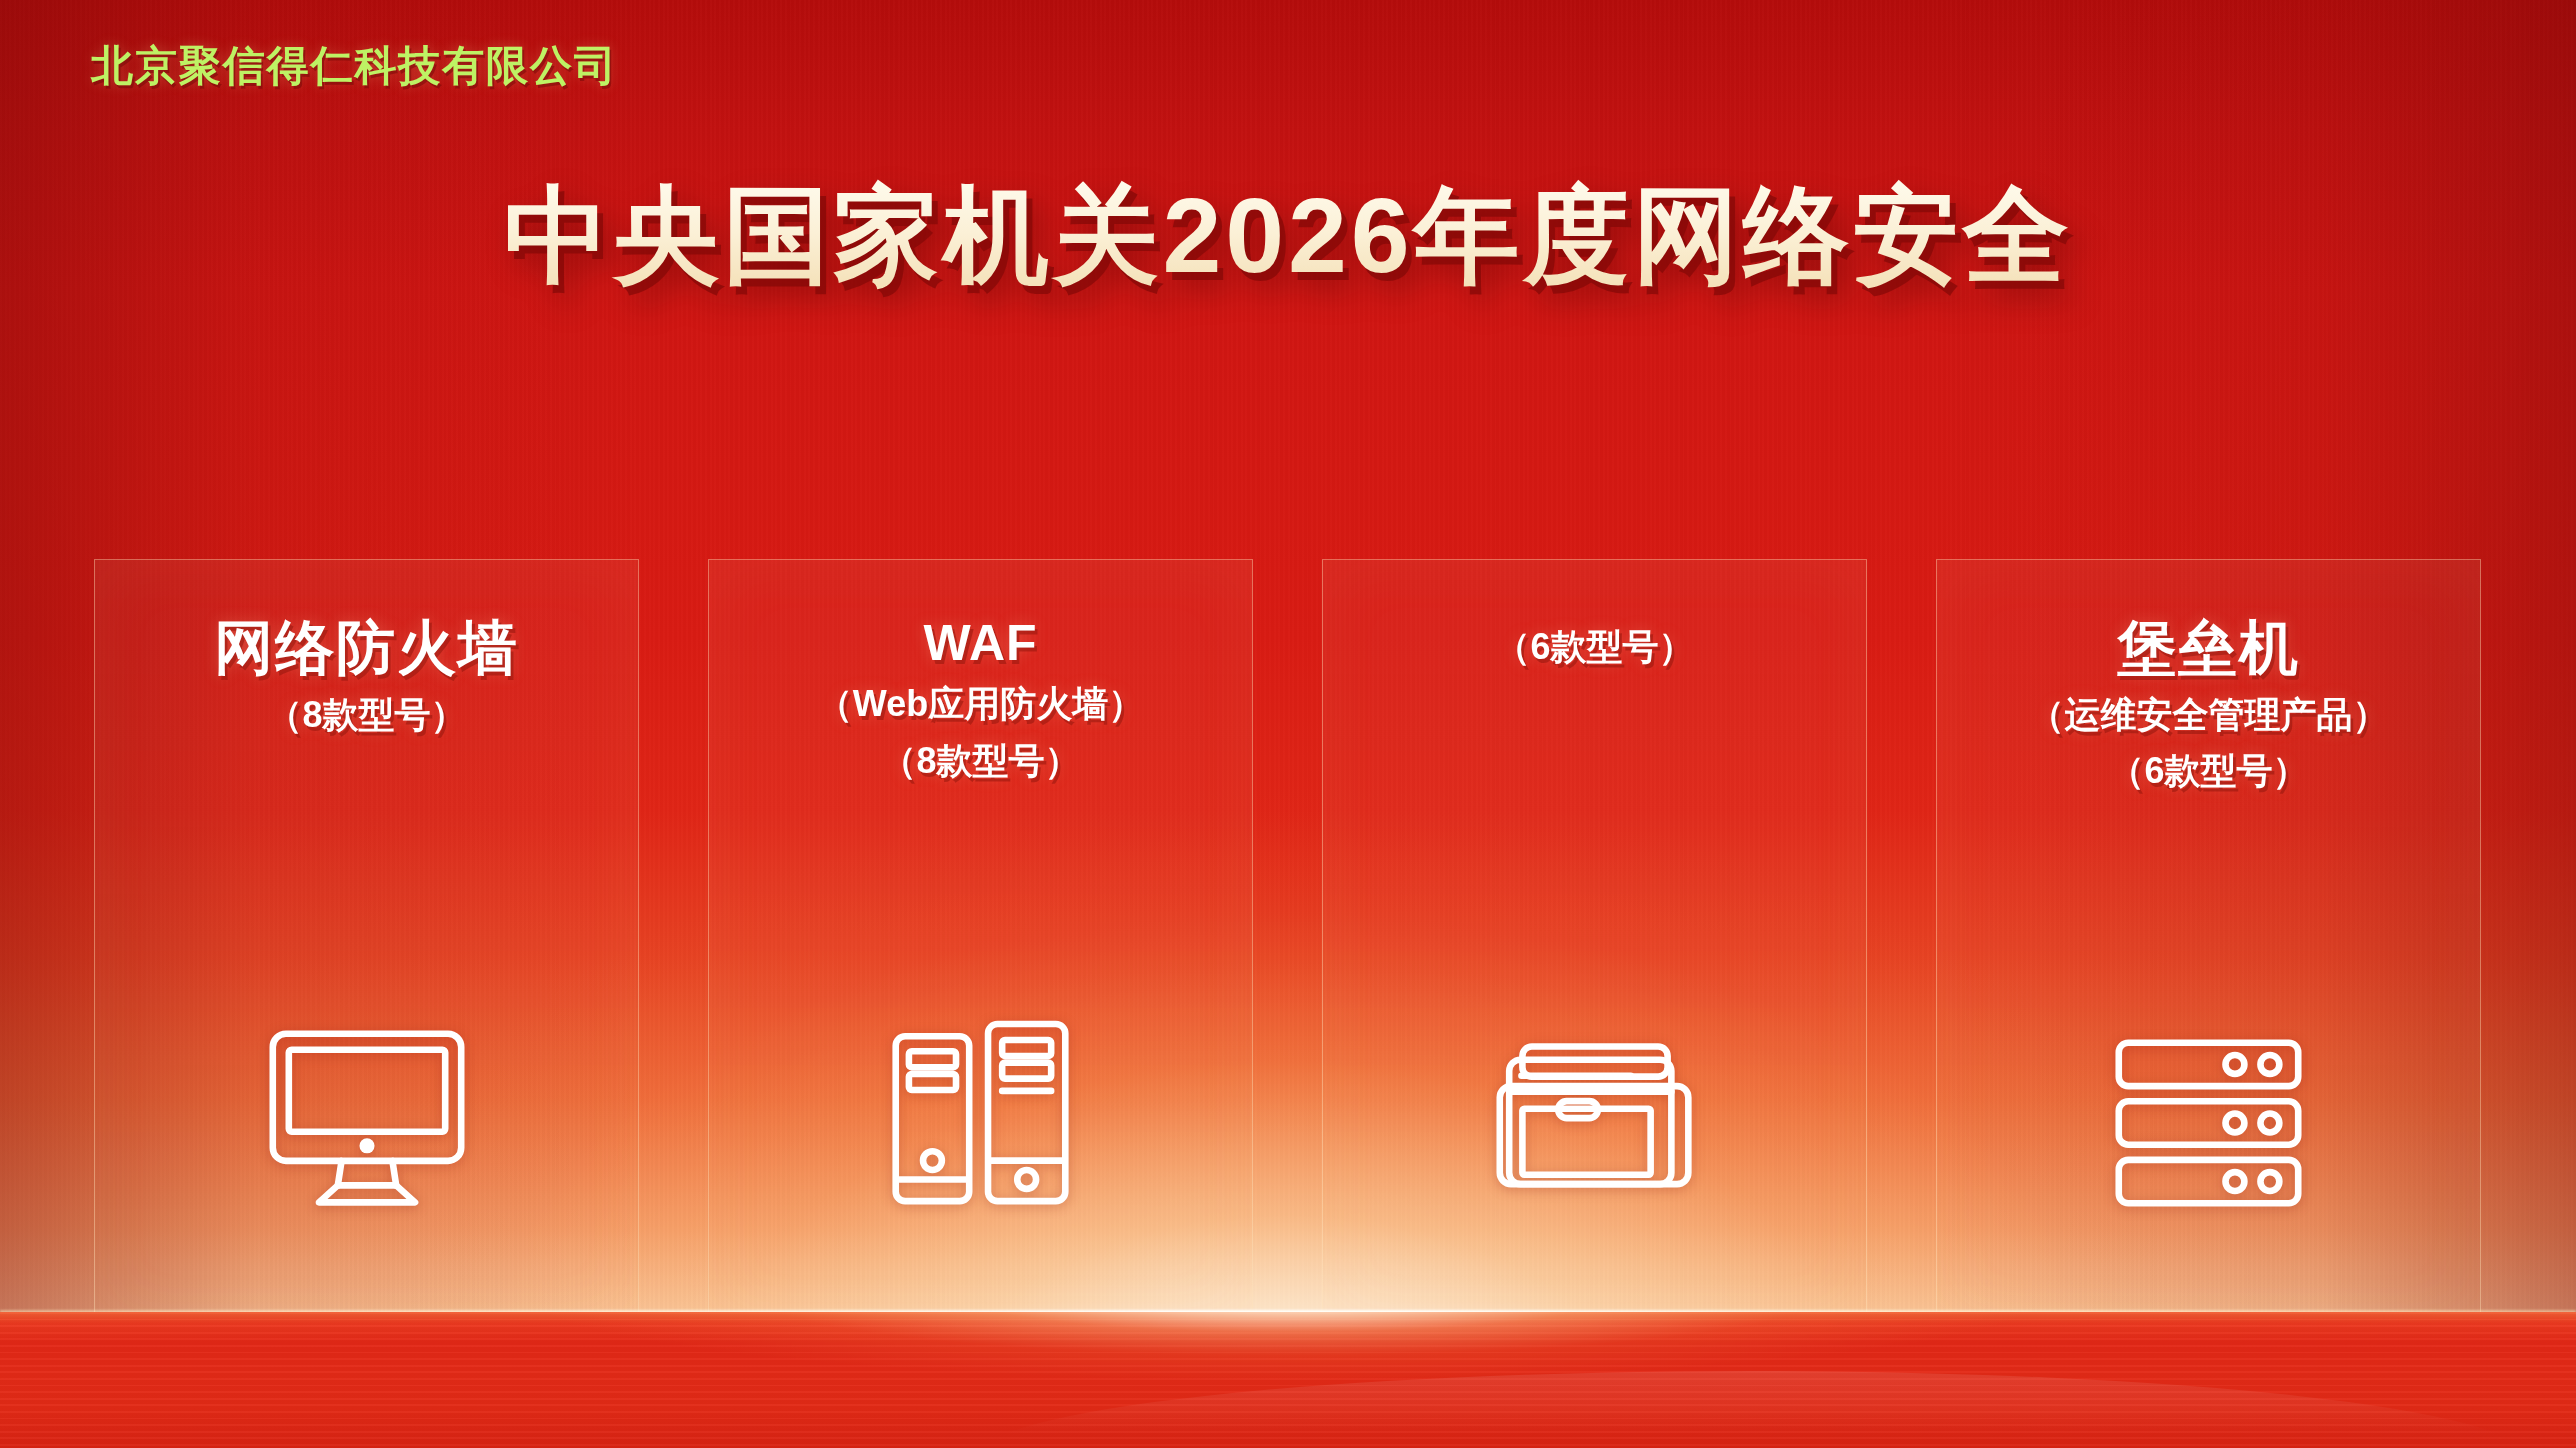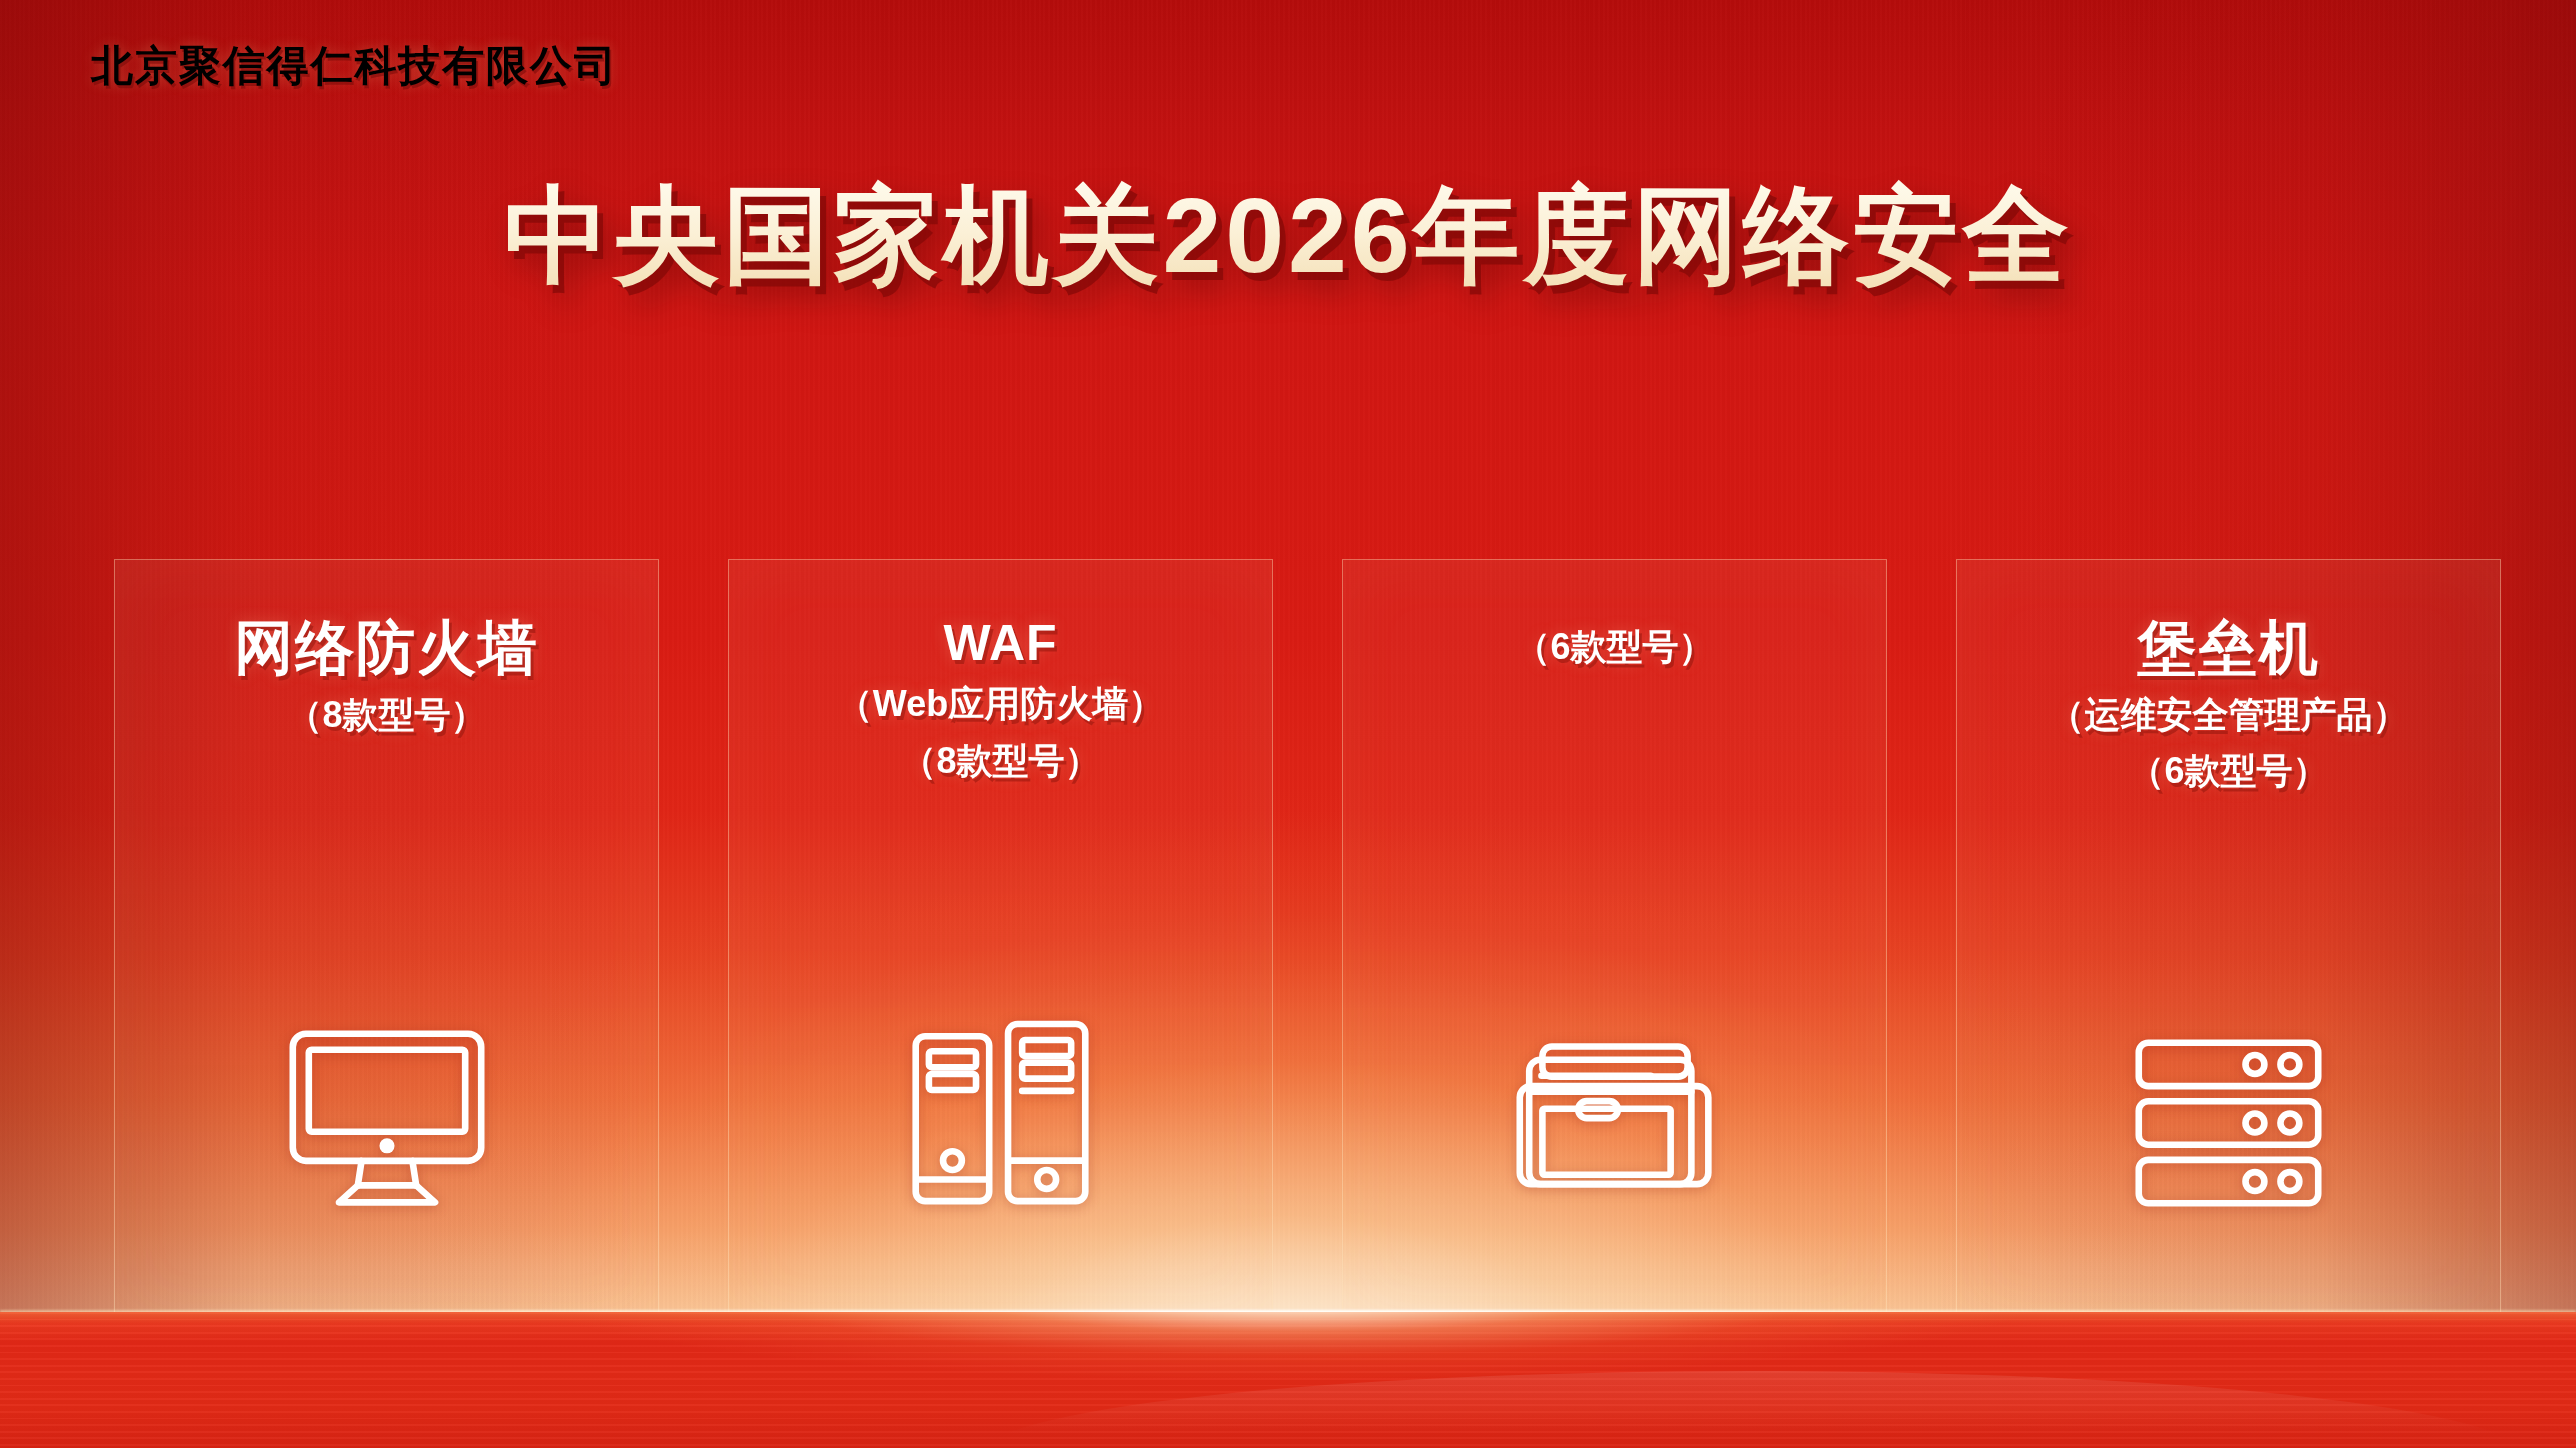--- a/index.html
+++ b/index.html
@@ -145,21 +145,21 @@
   }
 
   
   .company {
     position: absolute;
     left: 91px;
     top: 38px;
     font-size: 42px;
     font-weight: 700;
     letter-spacing: 1.9px;
-    color: #000000;
+    color: #bef264;
     text-shadow:
       1.9px 2.8px 0 rgba(120,10,8,0.55),
       0 0 13.2px rgba(255,215,150,0.28);
     white-space: nowrap;
   }
 
   
   .headline {
     position: absolute;
     left: 0;
@@ -185,21 +185,20 @@
 
   
   .cards {
     position: absolute;
     left: 94px;
     top: 559px;
     width: 2387px;
     height: 764px;
     display: flex;
     gap: 69px;
-    margin-left: 20px;
   }
   .card {
     position: relative;
     flex: 1 1 0;
     border: 1.9px solid rgba(255,226,186,0.42);
     border-bottom: none;
     background:
       linear-gradient(180deg,
         rgba(255,255,255,0.045) 0%,
         rgba(255,255,255,0.028) 40%,

